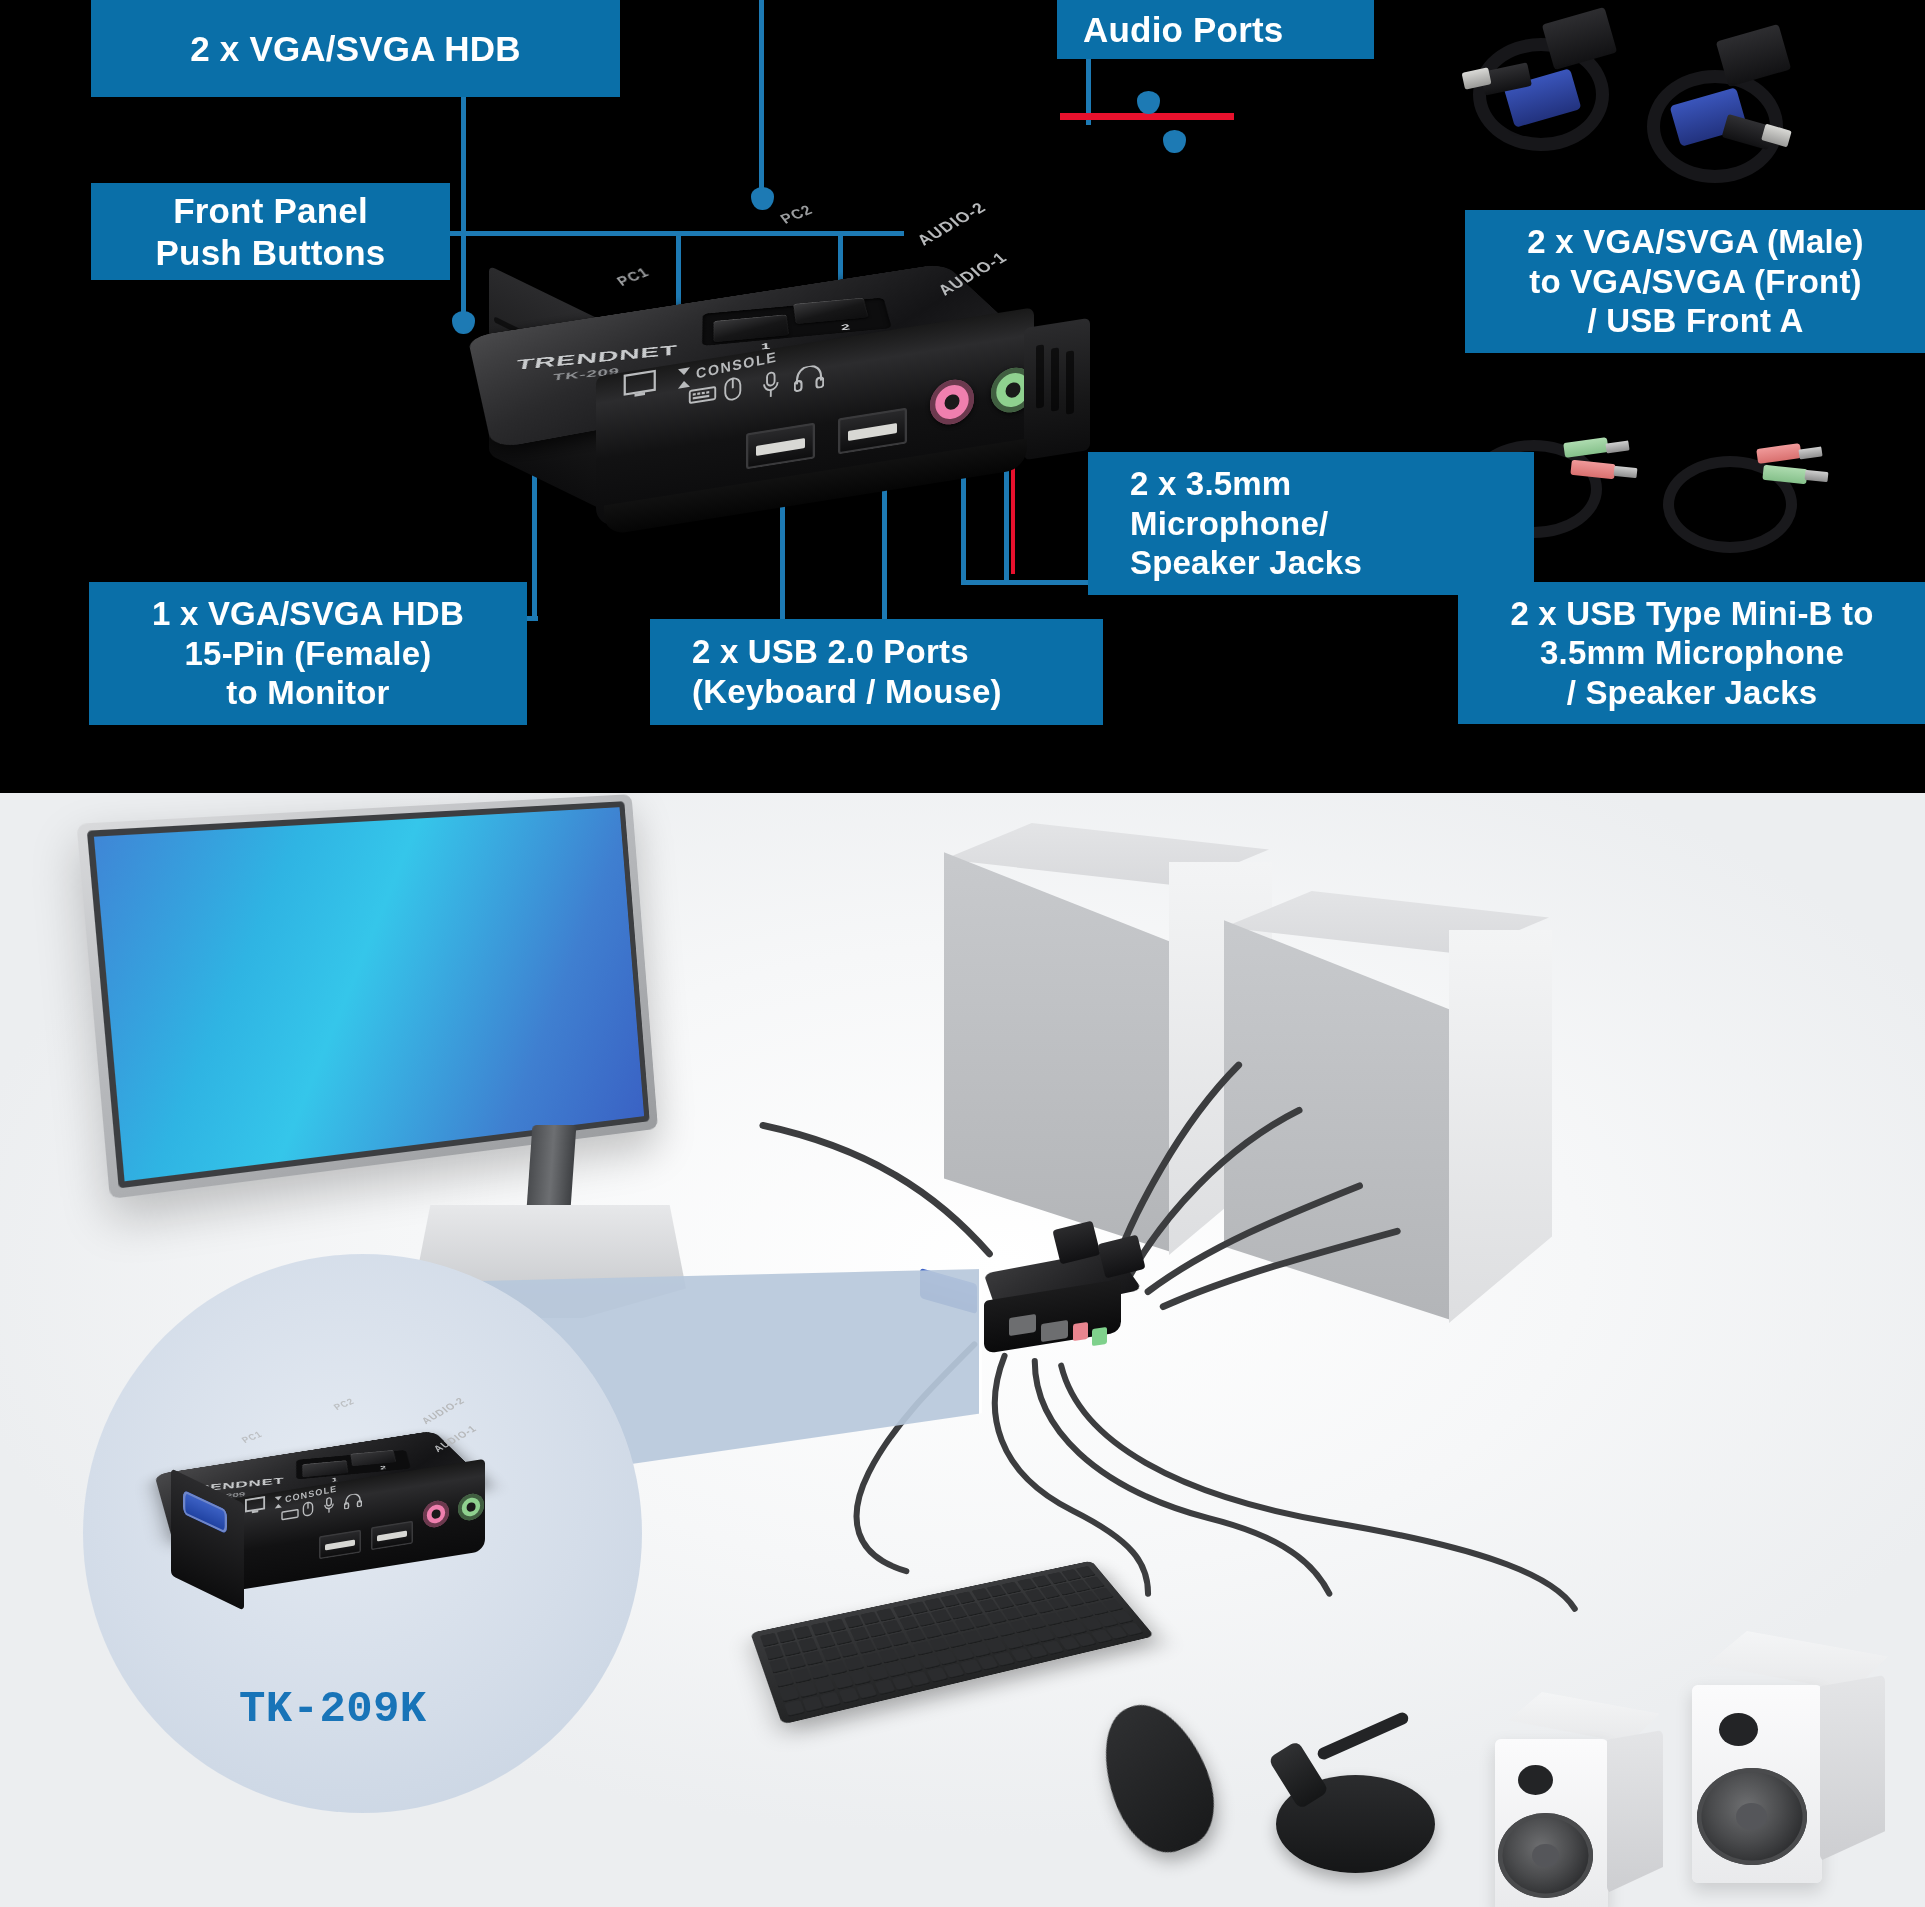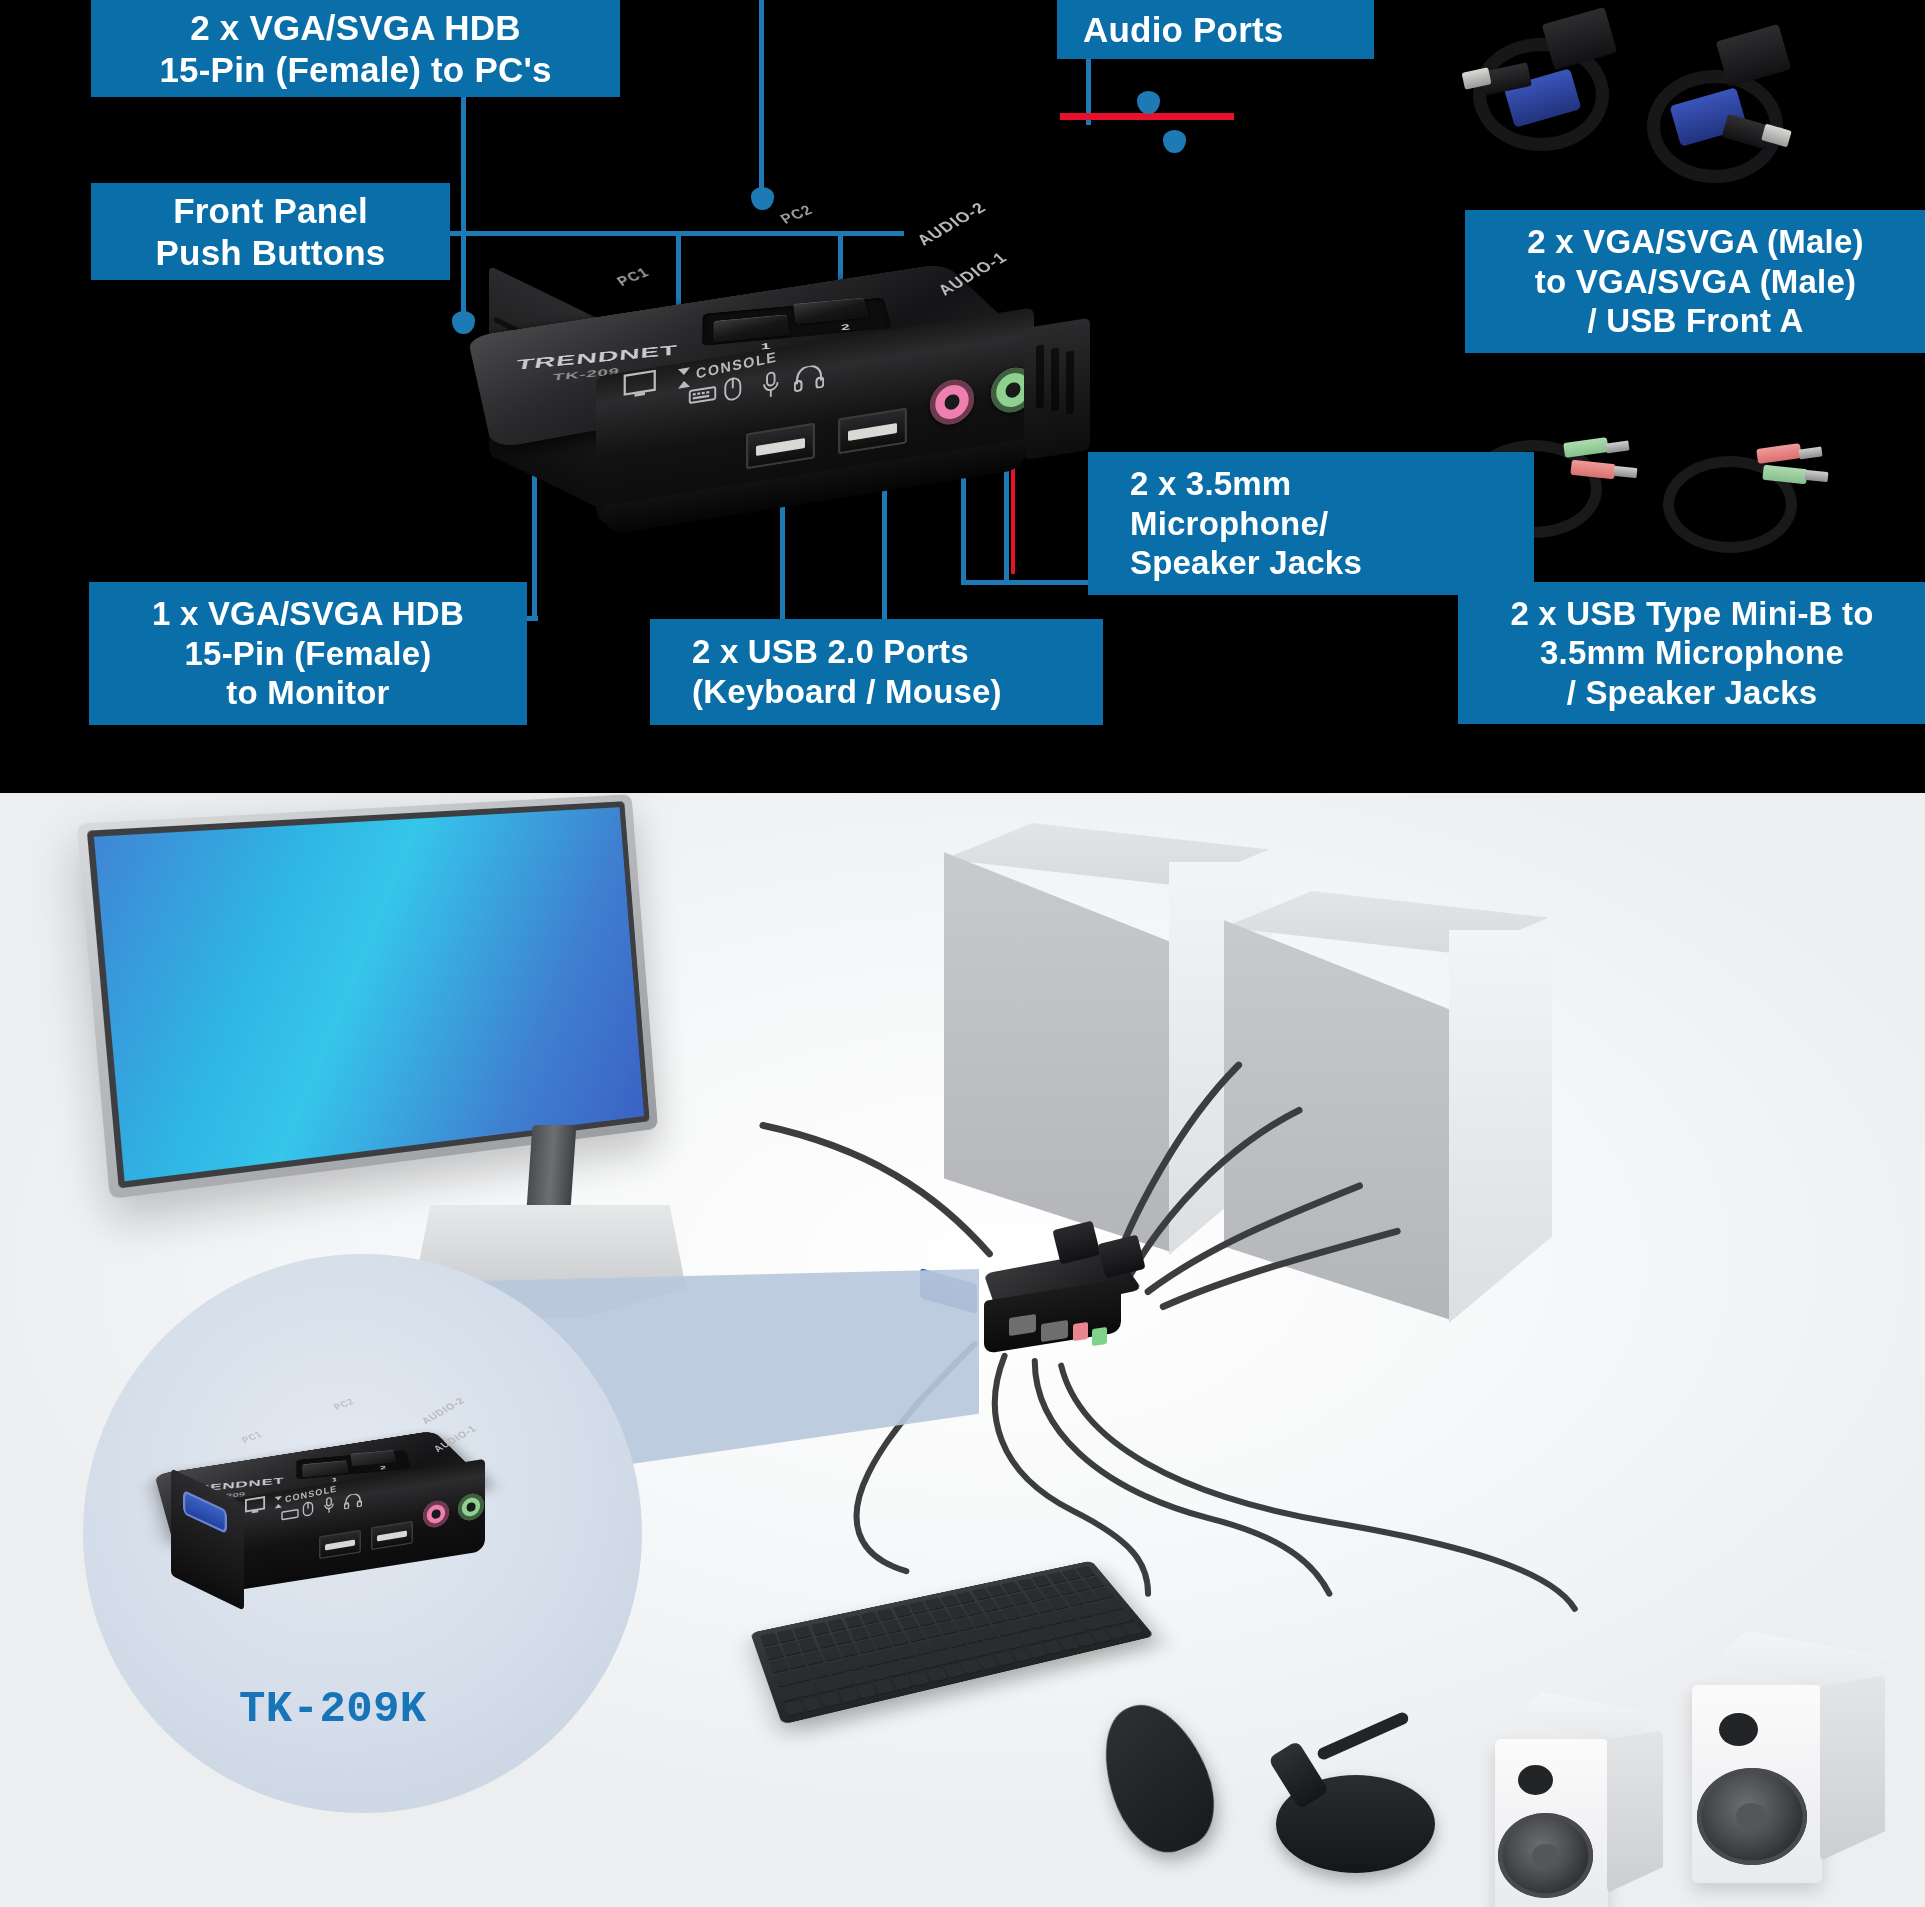--- a/index.html
+++ b/index.html
@@ -403,35 +403,34 @@
 
       <div class="aud-cable-ring" style="left:205px; top:33px; width:134px; height:97px;"></div>
       <div class="plug-pink" style="left:299px; top:22.7px; width:44px; height:15px; transform:rotate(-8deg);"></div>
       <div class="plug-tip" style="left:341px; top:25px; width:22.7px; height:9.8px; transform:rotate(-8deg);"></div>
       <div class="plug-green" style="left:305px; top:44px; width:44px; height:15px; transform:rotate(6deg);"></div>
       <div class="plug-tip" style="left:347px; top:48px; width:22.7px; height:9.8px; transform:rotate(6deg);"></div>
     </div>
 
     <div class="callout c-center" style="left:91px; top:0px; width:529px; height:97px; font-size:35px;">
       <span>2 x VGA/SVGA HDB</span>
-      <span>15-Pin (Female) to PC's</span>
     </div>
 
     <div class="callout c-center" style="left:91px; top:183px; width:359px; height:97px; font-size:35px;">
       <span>Front Panel</span>
       <span>Push Buttons</span>
     </div>
 
     <div class="callout c-left" style="left:1057px; top:0px; width:317px; height:59px; font-size:35px; padding-left:26px;">
       <span>Audio Ports</span>
     </div>
 
     <div class="callout c-center" style="left:1465px; top:210px; width:461px; height:143px; font-size:33px;">
       <span>2 x VGA/SVGA (Male)</span>
-      <span>to VGA/SVGA (Male)</span>
+      <span>to VGA/SVGA (Front)</span>
       <span>/ USB Front A</span>
     </div>
 
     <div class="callout c-left" style="left:1088px; top:452px; width:446px; height:143px; font-size:33px; padding-left:42px;">
       <span>2 x 3.5mm</span>
       <span>Microphone/</span>
       <span>Speaker Jacks</span>
     </div>
 
     <div class="callout c-center" style="left:1458px; top:582px; width:468px; height:142px; font-size:33px;">

